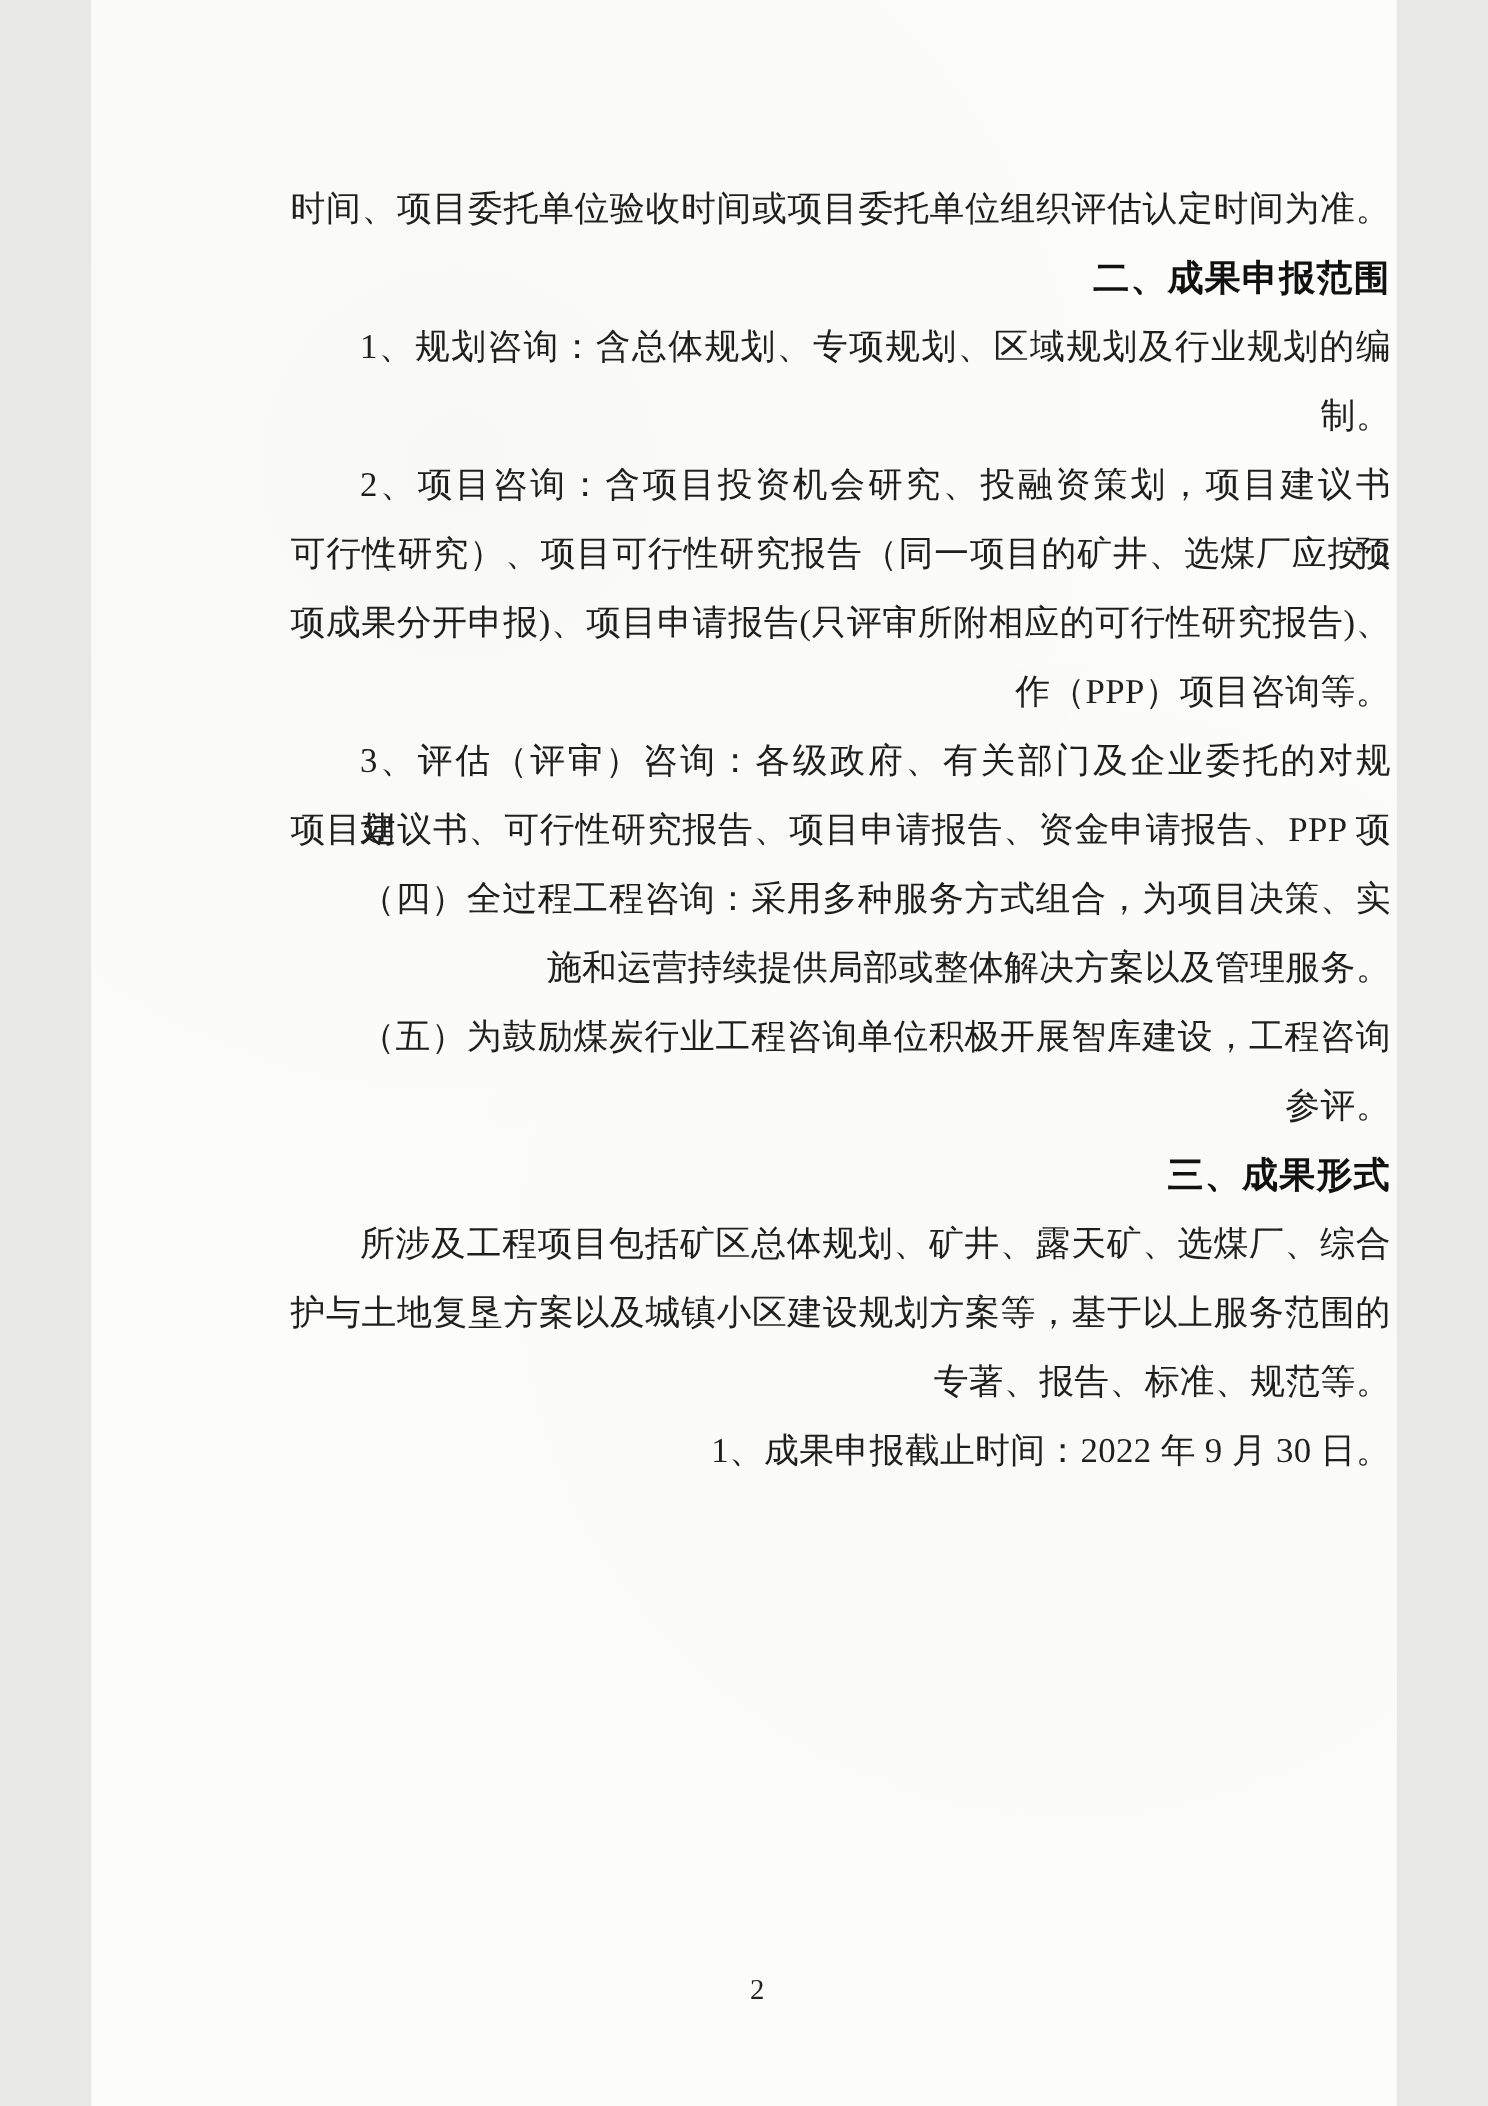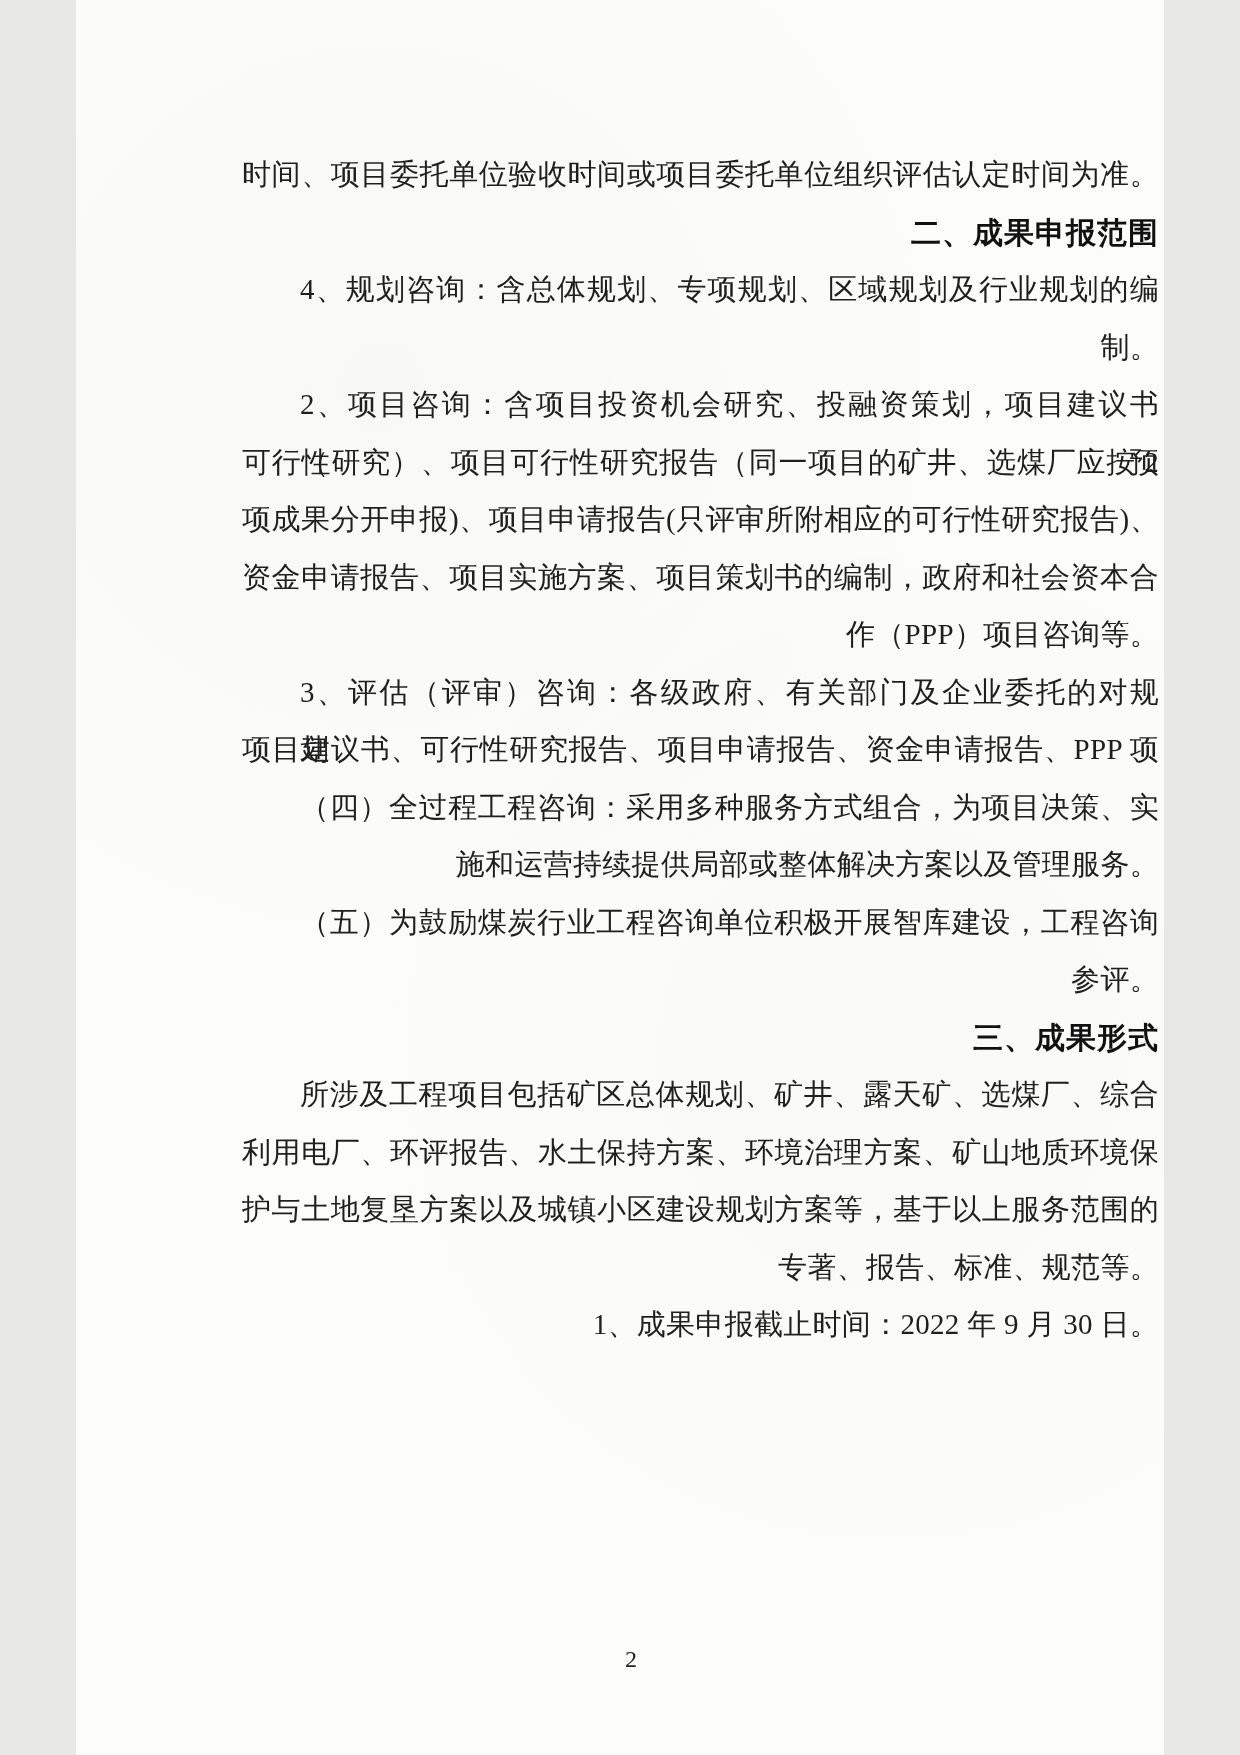--- a/index.html
+++ b/index.html
@@ -68,34 +68,32 @@
     font-family: "Liberation Serif", "DejaVu Serif", serif;
   }
 </style>
 </head>
 <body>
 
 <div class="paper">
   <div class="doc-body">
     <div class="ln fill">时间、项目委托单位验收时间或项目委托单位组织评估认定时间为准。</div>
     <div class="ln h indent">二、成果申报范围</div>
-    <div class="ln indent fill">4、规划咨询：含总体规划、专项规划、区域规划及行业规划的编</div>
+    <div class="ln indent fill">1、规划咨询：含总体规划、专项规划、区域规划及行业规划的编</div>
     <div class="ln">制。</div>
     <div class="ln indent fill">2、项目咨询：含项目投资机会研究、投融资策划，项目建议书（预</div>
     <div class="ln fill">可行性研究）、项目可行性研究报告（同一项目的矿井、选煤厂应按 2</div>
     <div class="ln fill">项成果分开申报)、项目申请报告(只评审所附相应的可行性研究报告)、</div>
-    <div class="ln fill">资金申请报告、项目实施方案、项目策划书的编制，政府和社会资本合</div>
     <div class="ln">作（PPP）项目咨询等。</div>
     <div class="ln indent fill">3、评估（评审）咨询：各级政府、有关部门及企业委托的对规划、</div>
     <div class="ln fill">项目建议书、可行性研究报告、项目申请报告、资金申请报告、PPP 项</div>
     <div class="ln indent fill">（四）全过程工程咨询：采用多种服务方式组合，为项目决策、实</div>
     <div class="ln">施和运营持续提供局部或整体解决方案以及管理服务。</div>
     <div class="ln indent fill">（五）为鼓励煤炭行业工程咨询单位积极开展智库建设，工程咨询</div>
     <div class="ln">参评。</div>
     <div class="ln h indent">三、成果形式</div>
     <div class="ln indent fill">所涉及工程项目包括矿区总体规划、矿井、露天矿、选煤厂、综合</div>
-    <div class="ln fill">利用电厂、环评报告、水土保持方案、环境治理方案、矿山地质环境保</div>
     <div class="ln fill">护与土地复垦方案以及城镇小区建设规划方案等，基于以上服务范围的</div>
     <div class="ln">专著、报告、标准、规范等。</div>
     <div class="ln indent">1、成果申报截止时间：2022 年 9 月 30 日。</div>
   </div>
   <div class="page-number">2</div>
 </div>
 
 </body></html>

